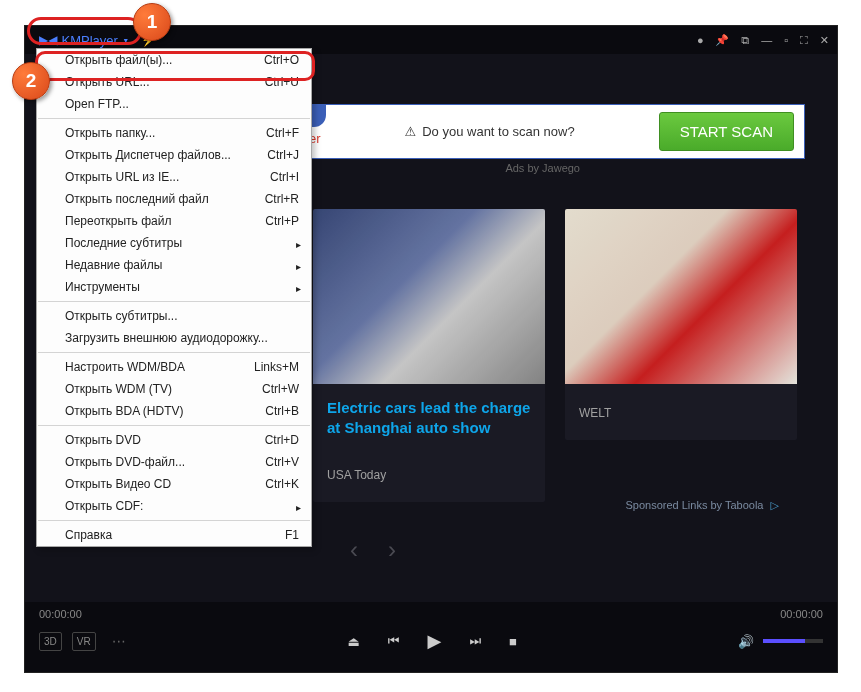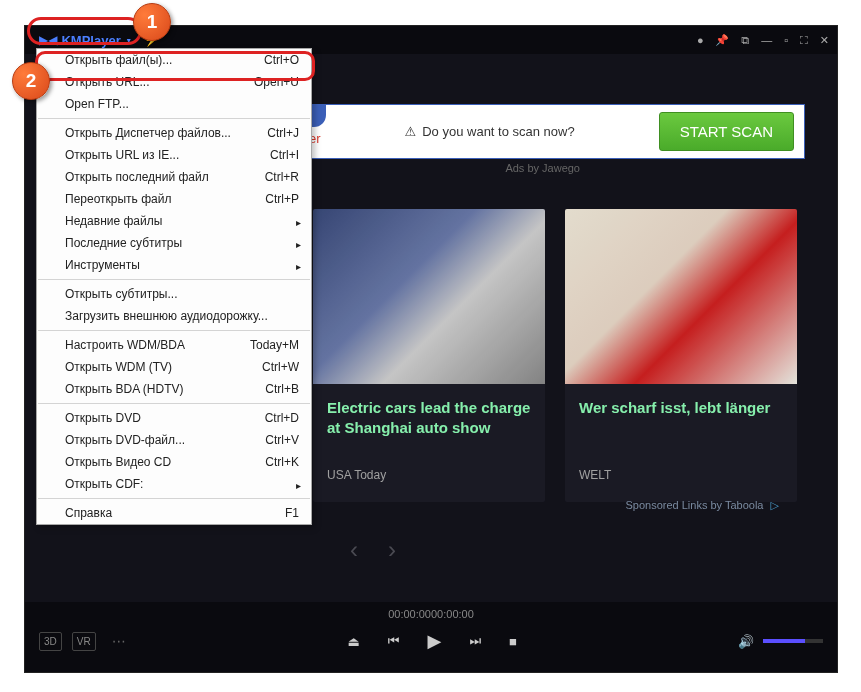--- a/index.html
+++ b/index.html
@@ -3,21 +3,21 @@
 <meta charset="utf-8">
 <style>
 * { box-sizing: border-box; margin: 0; padding: 0; font-family: 'Segoe UI', Tahoma, sans-serif; }
 body { background: #fff; width: 861px; height: 692px; position: relative; }
 
 .window { position: absolute; left: 24px; top: 25px; width: 814px; height: 648px; background: #0a0a0f; border: 1px solid #222; }
 
 .titlebar { height: 28px; display: flex; align-items: center; padding: 0 8px; }
 .logo-area { display: flex; align-items: center; gap: 4px; padding: 2px 6px; }
 .logo-icon { color: #4b7fff; font-size: 12px; }
-.logo-text { color: #4b7fff; font-size: 13px; font-weight: 700; }
+.logo-text { color: #4b7fff; font-size: 13px; font-weight: 400; }
 .dropdown-arrow { color: #4b7fff; font-size: 8px; margin-left: 2px; }
 .bolt { color: #888; font-size: 12px; margin-left: 8px; }
 .spacer { flex: 1; }
 .win-controls { display: flex; align-items: center; gap: 12px; }
 .win-btn { color: #aaa; font-size: 11px; cursor: pointer; }
 
 .content { position: absolute; left: 0; top: 28px; right: 0; bottom: 70px; background: #12121a; overflow: hidden; }
 
 
 .scan-banner { position: absolute; left: 255px; top: 50px; width: 525px; height: 55px; background: #fff; border: 1px solid #3b5fb8; display: flex; align-items: center; }
@@ -26,32 +26,32 @@
 .scan-q { flex: 1; text-align: center; color: #333; font-size: 13px; display: flex; align-items: center; justify-content: center; gap: 6px; }
 .scan-btn { background: linear-gradient(#6bc93f,#4aab2a); color: #fff; border: 1px solid #3f8f22; padding: 10px 20px; font-size: 15px; font-weight: 500; margin-right: 10px; border-radius: 3px; }
 .ads-by { position: absolute; right: 257px; top: 108px; font-size: 11px; color: #666; }
 
 
 .card { position: absolute; top: 155px; width: 232px; background: #1a1a24; border-radius: 2px; overflow: hidden; }
 .card.c1 { left: 288px; }
 .card.c2 { left: 540px; }
 .card-img { width: 232px; height: 175px; background: #555; position: relative; }
 .card-body { padding: 14px 14px 20px 14px; }
-.card-title { color: #86efac; font-size: 15px; font-weight: 600; line-height: 1.35; min-height: 62px; }
+.card-title { color: #0ea5e9; font-size: 15px; font-weight: 600; line-height: 1.35; min-height: 62px; }
 .card-src { color: #a0a0a0; font-size: 12px; margin-top: 8px; }
 
 .sponsored { position: absolute; right: 58px; bottom: 90px; color: #7a8aa0; font-size: 11px; }
 .sponsored-icon { color: #4aa0d0; margin-left: 4px; }
 
 .card-nav { position: absolute; left: 325px; bottom: 38px; display: flex; gap: 30px; }
 .card-nav span { color: #4a4a52; font-size: 24px; }
 
 
 .bottombar { position: absolute; left: 0; right: 0; bottom: 0; height: 70px; background: #0a0a0f; padding: 6px 14px; }
-.time-row { display: flex; justify-content: center; color: #888; font-size: 11px; font-family: monospace; }
+.time-row { display: flex; justify-content: space-between; color: #888; font-size: 11px; font-family: monospace; }
 .controls-row { display: flex; align-items: center; margin-top: 10px; }
 .left-ctrls { display: flex; gap: 10px; align-items: center; }
 .badge { border: 1px solid #444; color: #888; font-size: 10px; padding: 3px 4px; border-radius: 2px; }
 .dots { color: #666; font-size: 14px; margin-left: 6px; }
 .center-ctrls { flex: 1; display: flex; justify-content: center; gap: 28px; align-items: center; }
 .pc-btn { color: #ccc; font-size: 13px; }
 .pc-btn.play { font-size: 18px; }
 .right-ctrls { display: flex; align-items: center; gap: 8px; }
 .vol-icon { color: #ccc; font-size: 13px; }
 .vol-bar { width: 60px; height: 4px; background: #333; position: relative; }
@@ -120,21 +120,20 @@
       <div class="card-img img1"></div>
       <div class="card-body">
         <div class="card-title">Electric cars lead the charge at Shanghai auto show</div>
         <div class="card-src">USA Today</div>
       </div>
     </div>
 
     <div class="card c2">
       <div class="card-img img2"></div>
       <div class="card-body">
-        <div class="card-title">Wer scharf isst, lebt länger</div>
         <div class="card-src">WELT</div>
       </div>
     </div>
 
     <div class="sponsored">
       <span>Sponsored Links by Taboola</span>
       <span class="sponsored-icon">▷</span>
     </div>
 
     <div class="card-nav">
@@ -173,62 +172,66 @@
 
 </div>
 
 <div class="menu" id="menu">
     <div class="menu-item">
       <span>Открыть файл(ы)...</span>
       <span class="menu-shortcut">Ctrl+O</span>
     </div>
     <div class="menu-item">
       <span>Открыть URL...</span>
-      <span class="menu-shortcut">Open+U</span>
+      <span class="menu-shortcut">Ctrl+U</span>
     </div>
     <div class="menu-item">
       <span>Open FTP...</span>
     </div>
     <div class="menu-sep"></div>
+    <div class="menu-item">
+      <span>Открыть папку...</span>
+      <span class="menu-shortcut">Ctrl+F</span>
+    </div>
     <div class="menu-item">
       <span>Открыть Диспетчер файлов...</span>
       <span class="menu-shortcut">Ctrl+J</span>
     </div>
     <div class="menu-item">
       <span>Открыть URL из IE...</span>
       <span class="menu-shortcut">Ctrl+I</span>
     </div>
     <div class="menu-item">
       <span>Открыть последний файл</span>
       <span class="menu-shortcut">Ctrl+R</span>
     </div>
     <div class="menu-item">
       <span>Переоткрыть файл</span>
       <span class="menu-shortcut">Ctrl+P</span>
     </div>
     <div class="menu-item menu-sub">
+      <span>Последние субтитры</span>
+    </div>
+    <div class="menu-item menu-sub">
       <span>Недавние файлы</span>
     </div>
     <div class="menu-item menu-sub">
-      <span>Последние субтитры</span>
-    </div>
-    <div class="menu-item menu-sub">
       <span>Инструменты</span>
     </div>
     <div class="menu-sep"></div>
     <div class="menu-item">
       <span>Открыть субтитры...</span>
     </div>
     <div class="menu-item">
       <span>Загрузить внешнюю аудиодорожку...</span>
     </div>
     <div class="menu-sep"></div>
     <div class="menu-item">
       <span>Настроить WDM/BDA</span>
-      <span class="menu-shortcut">Today+M</span>
+      <span class="menu-shortcut">Links+M</span>
     </div>
     <div class="menu-item">
       <span>Открыть WDM (TV)</span>
       <span class="menu-shortcut">Ctrl+W</span>
     </div>
     <div class="menu-item">
       <span>Открыть BDA (HDTV)</span>
       <span class="menu-shortcut">Ctrl+B</span>
     </div>
     <div class="menu-sep"></div>

